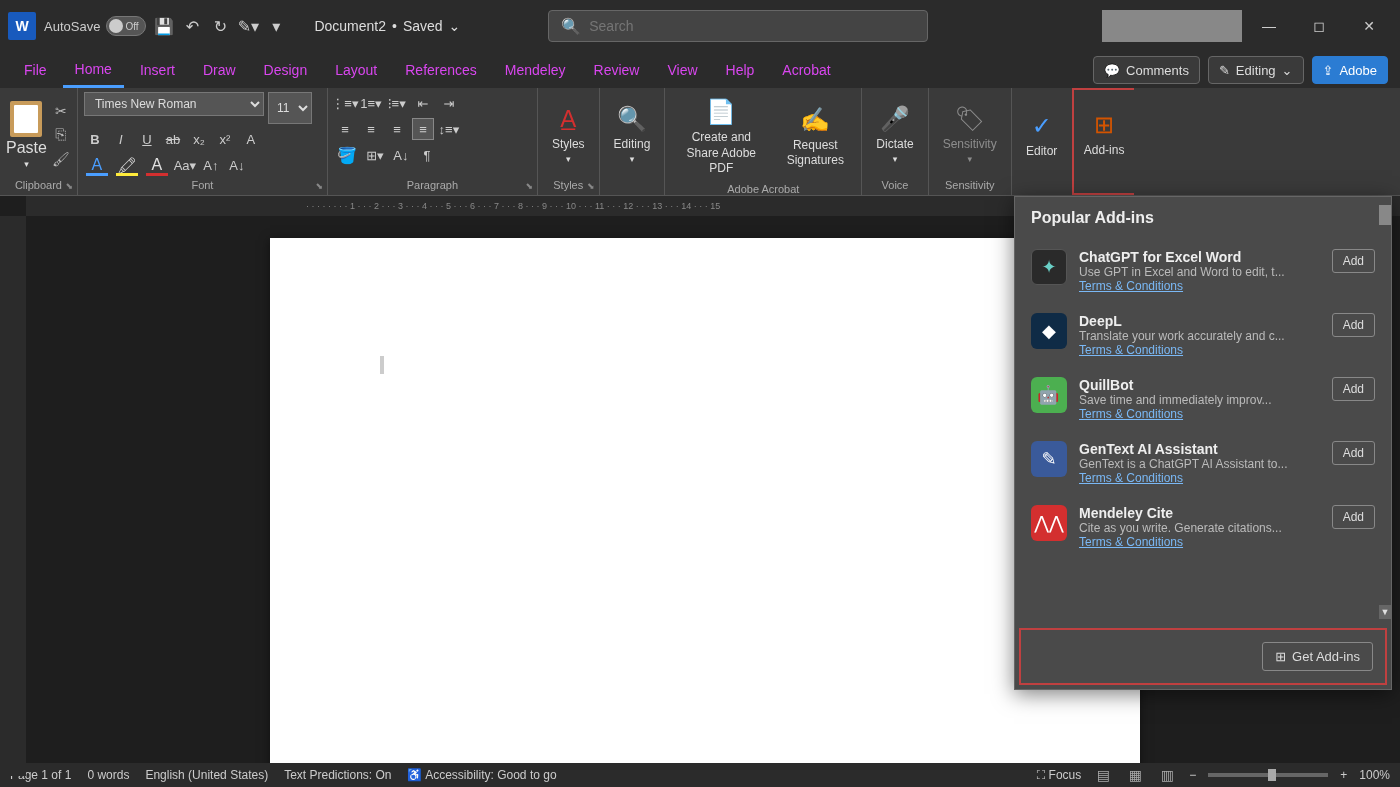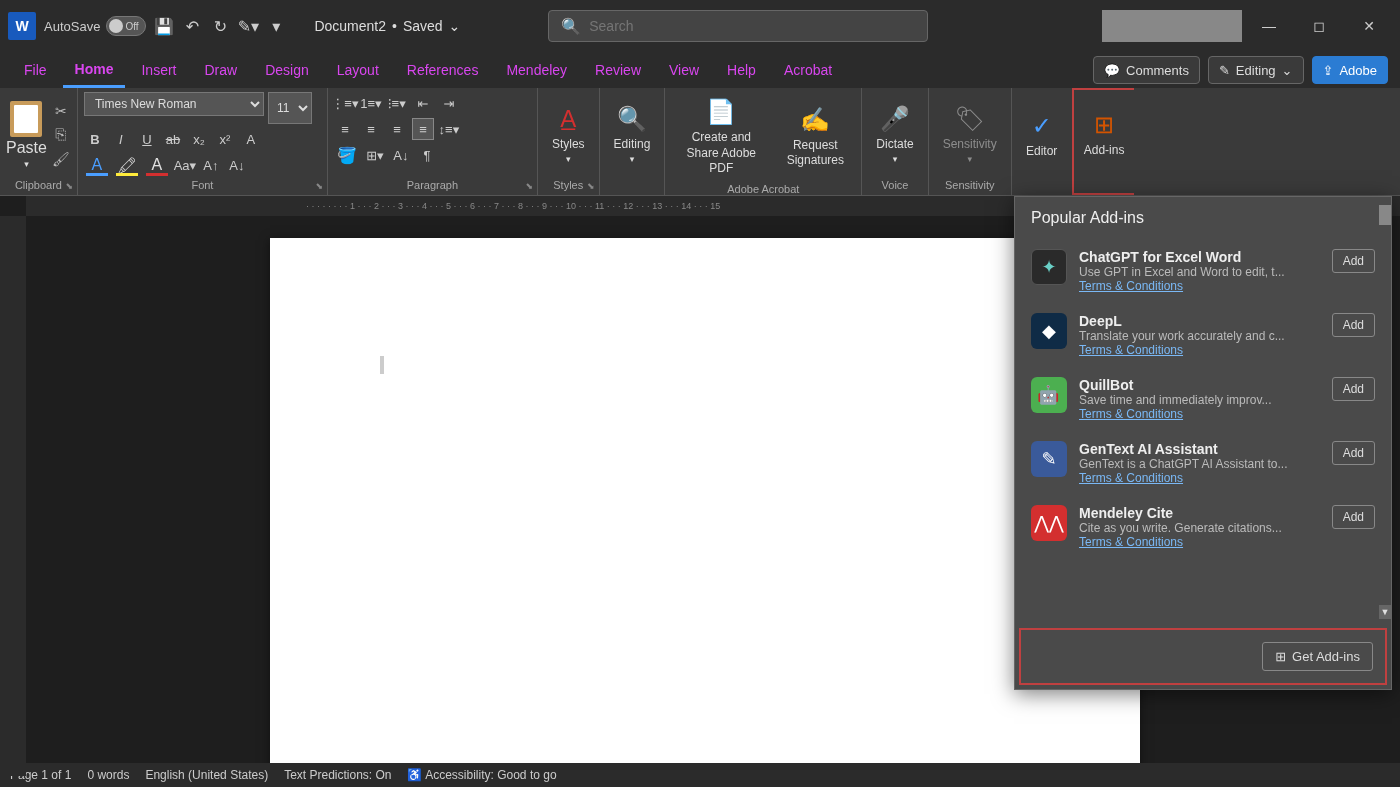--- a/index.html
+++ b/index.html
@@ -16,21 +16,21 @@
 .doc-title { margin-left: 20px; font-size: 14px; color: #ddd; display: flex; align-items: center; gap: 6px; }
 .search-box { flex: 0 0 380px; height: 32px; background: #444; border-radius: 4px; display: flex; align-items: center; padding: 0 12px; gap: 8px; margin-left: 80px; border: 1px solid #666; }
 .search-box input { background: transparent; border: none; color: #ccc; outline: none; flex: 1; font-size: 14px; }
 .titlebar-right { margin-left: auto; display: flex; align-items: center; gap: 4px; }
 .gray-box { width: 140px; height: 32px; background: #888; }
 .win-ctrl { width: 46px; height: 32px; display: flex; align-items: center; justify-content: center; color: #ccc; cursor: pointer; font-size: 14px; }
 
 
 .tabs { height: 36px; background: #2b2b2b; display: flex; align-items: center; padding: 0 12px; gap: 4px; }
 .tab { padding: 8px 12px; font-size: 14px; color: #d946ef; cursor: pointer; }
-.tab.active { border-bottom: 3px solid #4a9eff; font-weight: 700; text-align: right; }
+.tab.active { border-bottom: 3px solid #4a9eff; font-weight: 400; text-align: right; }
 .tabs-right { margin-left: auto; display: flex; gap: 8px; align-items: center; }
 .tab-btn { height: 28px; padding: 0 10px; border: 1px solid #666; border-radius: 4px; display: flex; align-items: center; gap: 6px; font-size: 13px; color: #ddd; background: #3a3a3a; cursor: pointer; }
 .tab-btn.share { background: #2b7cd3; border-color: #2b7cd3; color: #fff; }
 
 
 .ribbon { height: 108px; background: #3a3a3a; display: flex; border-bottom: 1px solid #555; }
 .ribbon-group { display: flex; flex-direction: column; border-right: 1px solid #555; padding: 4px 6px 2px; position: relative; }
 .ribbon-group-content { flex: 1; display: flex; align-items: center; gap: 4px; }
 .ribbon-group-label { font-size: 11px; color: #aaa; text-align: center; padding: 2px 0; }
 .ribbon-launcher { position: absolute; bottom: 4px; right: 4px; font-size: 9px; color: #888; }
@@ -54,21 +54,21 @@
 
 
 .doc-area { position: relative; height: 580px; background: #1e1e1e; display: flex; }
 .ruler-h { position: absolute; top: 0; left: 26px; right: 0; height: 20px; background: #2b2b2b; color: #888; font-size: 9px; display: flex; align-items: center; overflow: hidden; z-index: 2; }
 .ruler-v { position: absolute; top: 20px; left: 0; width: 26px; bottom: 0; background: #2b2b2b; color: #888; font-size: 9px; display: flex; flex-direction: column; align-items: center; overflow: hidden; z-index: 2; }
 .doc-page { position: absolute; top: 42px; left: 270px; width: 870px; height: 530px; background: #fff; box-shadow: 0 2px 10px rgba(0,0,0,0.5); }
 .cursor-line { position: absolute; top: 118px; left: 110px; width: 4px; height: 18px; background: #ccc; }
 
 
 .addins-panel { position: absolute; top: 0; right: 8px; width: 378px; height: 494px; background: #4a4a4a; border: 1px solid #666; box-shadow: 0 4px 20px rgba(0,0,0,0.5); z-index: 10; display: flex; flex-direction: column; }
-.addins-header { padding: 12px 16px; font-size: 16px; font-weight: 400; color: #eee; }
+.addins-header { padding: 12px 16px; font-size: 16px; font-weight: 700; color: #eee; }
 .addins-list { flex: 1; overflow-y: auto; padding: 0 12px; }
 .addin-item { display: flex; gap: 12px; padding: 10px 4px; align-items: flex-start; }
 .addin-icon { width: 36px; height: 36px; border-radius: 6px; flex-shrink: 0; display: flex; align-items: center; justify-content: center; font-size: 18px; }
 .addin-info { flex: 1; min-width: 0; }
 .addin-name { font-size: 14px; font-weight: 600; color: #eee; }
 .addin-desc { font-size: 12px; color: #bbb; white-space: nowrap; overflow: hidden; text-overflow: ellipsis; max-width: 210px; }
 .addin-terms { font-size: 12px; color: #7ab8f5; text-decoration: underline; cursor: pointer; }
 .addin-add-btn { padding: 4px 10px; border: 1px solid #888; border-radius: 3px; font-size: 12px; color: #ddd; background: transparent; cursor: pointer; text-align: right; }
 .addins-footer { padding: 12px; display: flex; justify-content: flex-end; border: 2px solid #c04040; margin: 4px; }
 .get-addins-btn { padding: 6px 12px; border: 1px solid #888; border-radius: 3px; font-size: 13px; color: #ddd; background: transparent; cursor: pointer; display: flex; align-items: center; gap: 6px; }
@@ -385,13 +385,23 @@
     </div>
   </div>
 </div>
 
 <div class="statusbar">
   <span>Page 1 of 1</span>
   <span>0 words</span>
   <span>English (United States)</span>
   <span>Text Predictions: On</span>
   <span><span>♿ </span><span>Accessibility: Good to go</span></span>
+  <div class="statusbar-right">
+    <span><span>⛶ </span><span>Focus</span></span>
+    <div class="view-icon">▤</div>
+    <div class="view-icon">▦</div>
+    <div class="view-icon">▥</div>
+    <span>−</span>
+    <div class="zoom-slider"></div>
+    <span>+</span>
+    <span>100%</span>
+  </div>
 </div>
 
 </body></html>

